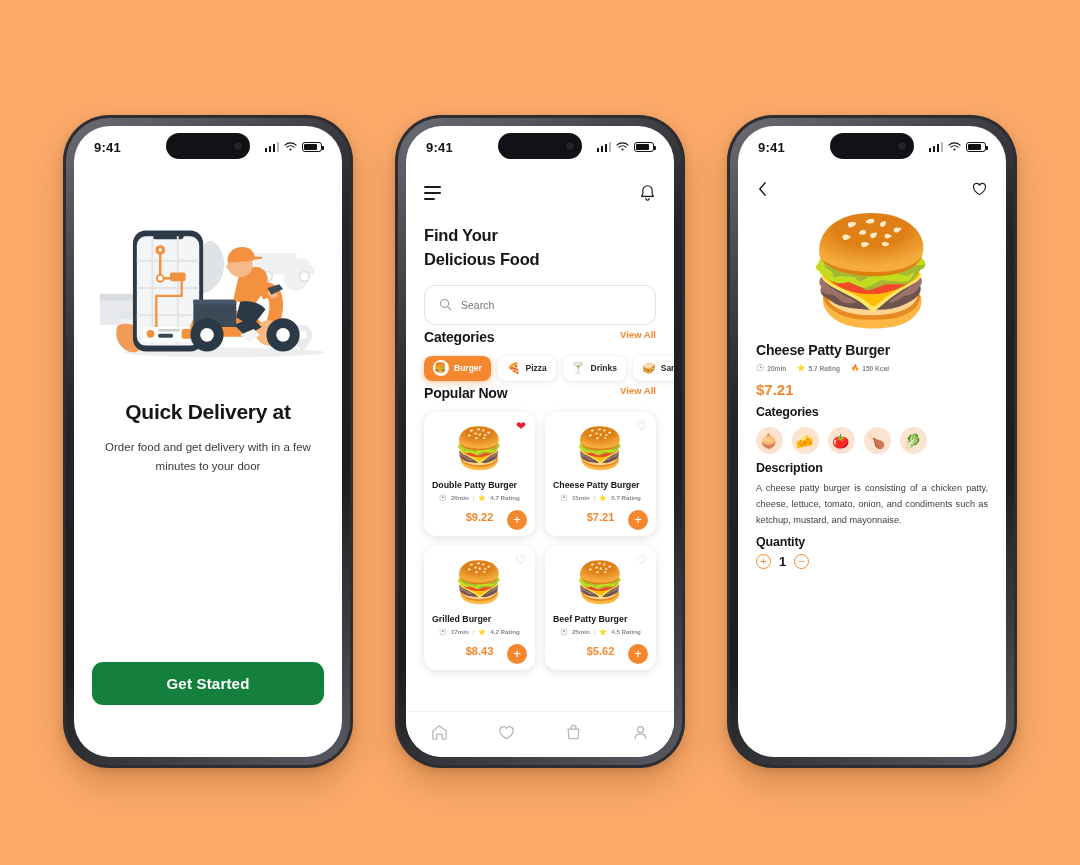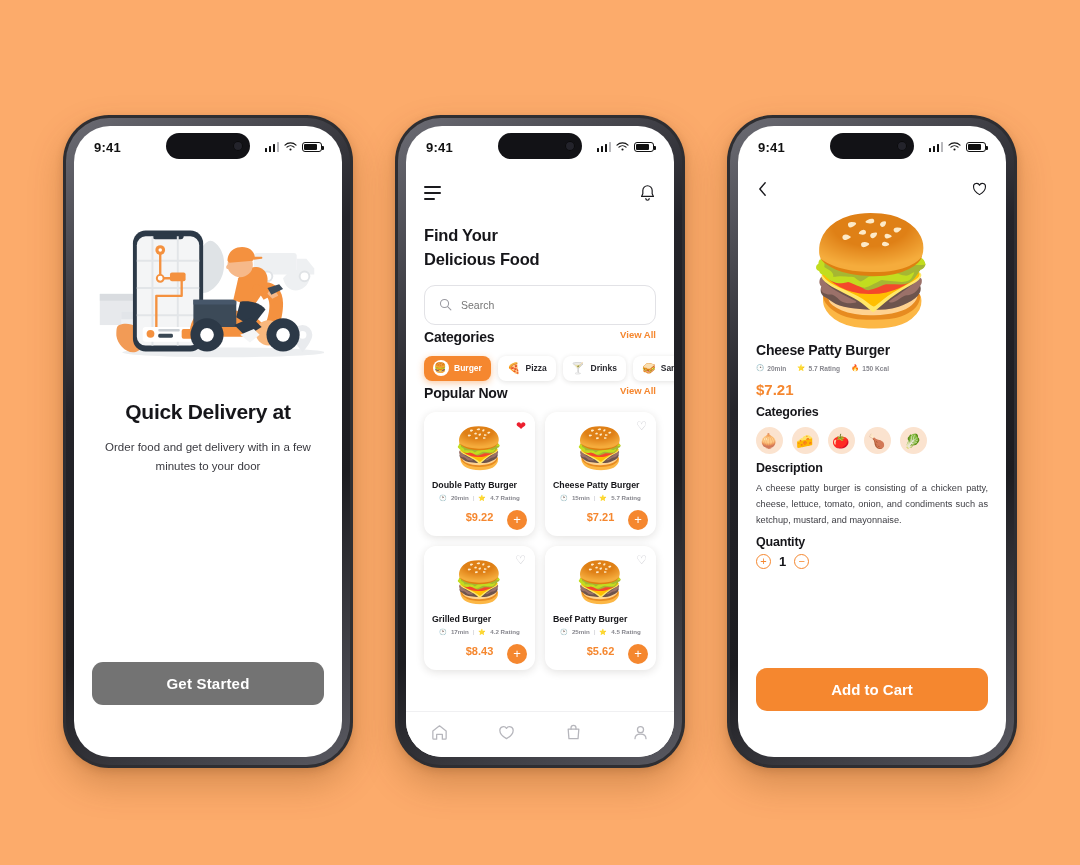--- a/index.html
+++ b/index.html
@@ -96,21 +96,21 @@
     line-height: 1.3; letter-spacing: -.3px;
   }
   .subline {
     margin-top: 13px; text-align: center;
     font-size: 11.5px; color: #3a3a40; line-height: 1.65;
     padding: 0 12px;
   }
   .cta {
     position: absolute; left: 18px; right: 18px; bottom: 52px;
     height: 43px; border: none; border-radius: 11px;
-    background: #737373; color: #fff;
+    background: #15803d; color: #fff;
     font-family: "Liberation Sans", sans-serif;
     font-size: 15px; font-weight: 700; letter-spacing: .2px;
     cursor: pointer;
   }
 
   
   .s2 { padding: 8px 18px 0; }
   .topbar {
     display: flex; align-items: center; justify-content: space-between;
     height: 34px;
@@ -601,18 +601,17 @@
         <div class="h3">Description</div>
         <div class="desc">A cheese patty burger is consisting of a chicken patty, cheese, lettuce, tomato, onion, and condiments such as ketchup, mustard, and mayonnaise.</div>
 
         <div class="h3">Quantity</div>
         <div class="qtyrow">
           <button class="qbtn">+</button>
           <span class="qval">1</span>
           <button class="qbtn">−</button>
         </div>
 
-        <button class="cta3">Add to Cart</button>
       </div>
     </div>
   </div>
 
 </div>
 
 </body></html>

